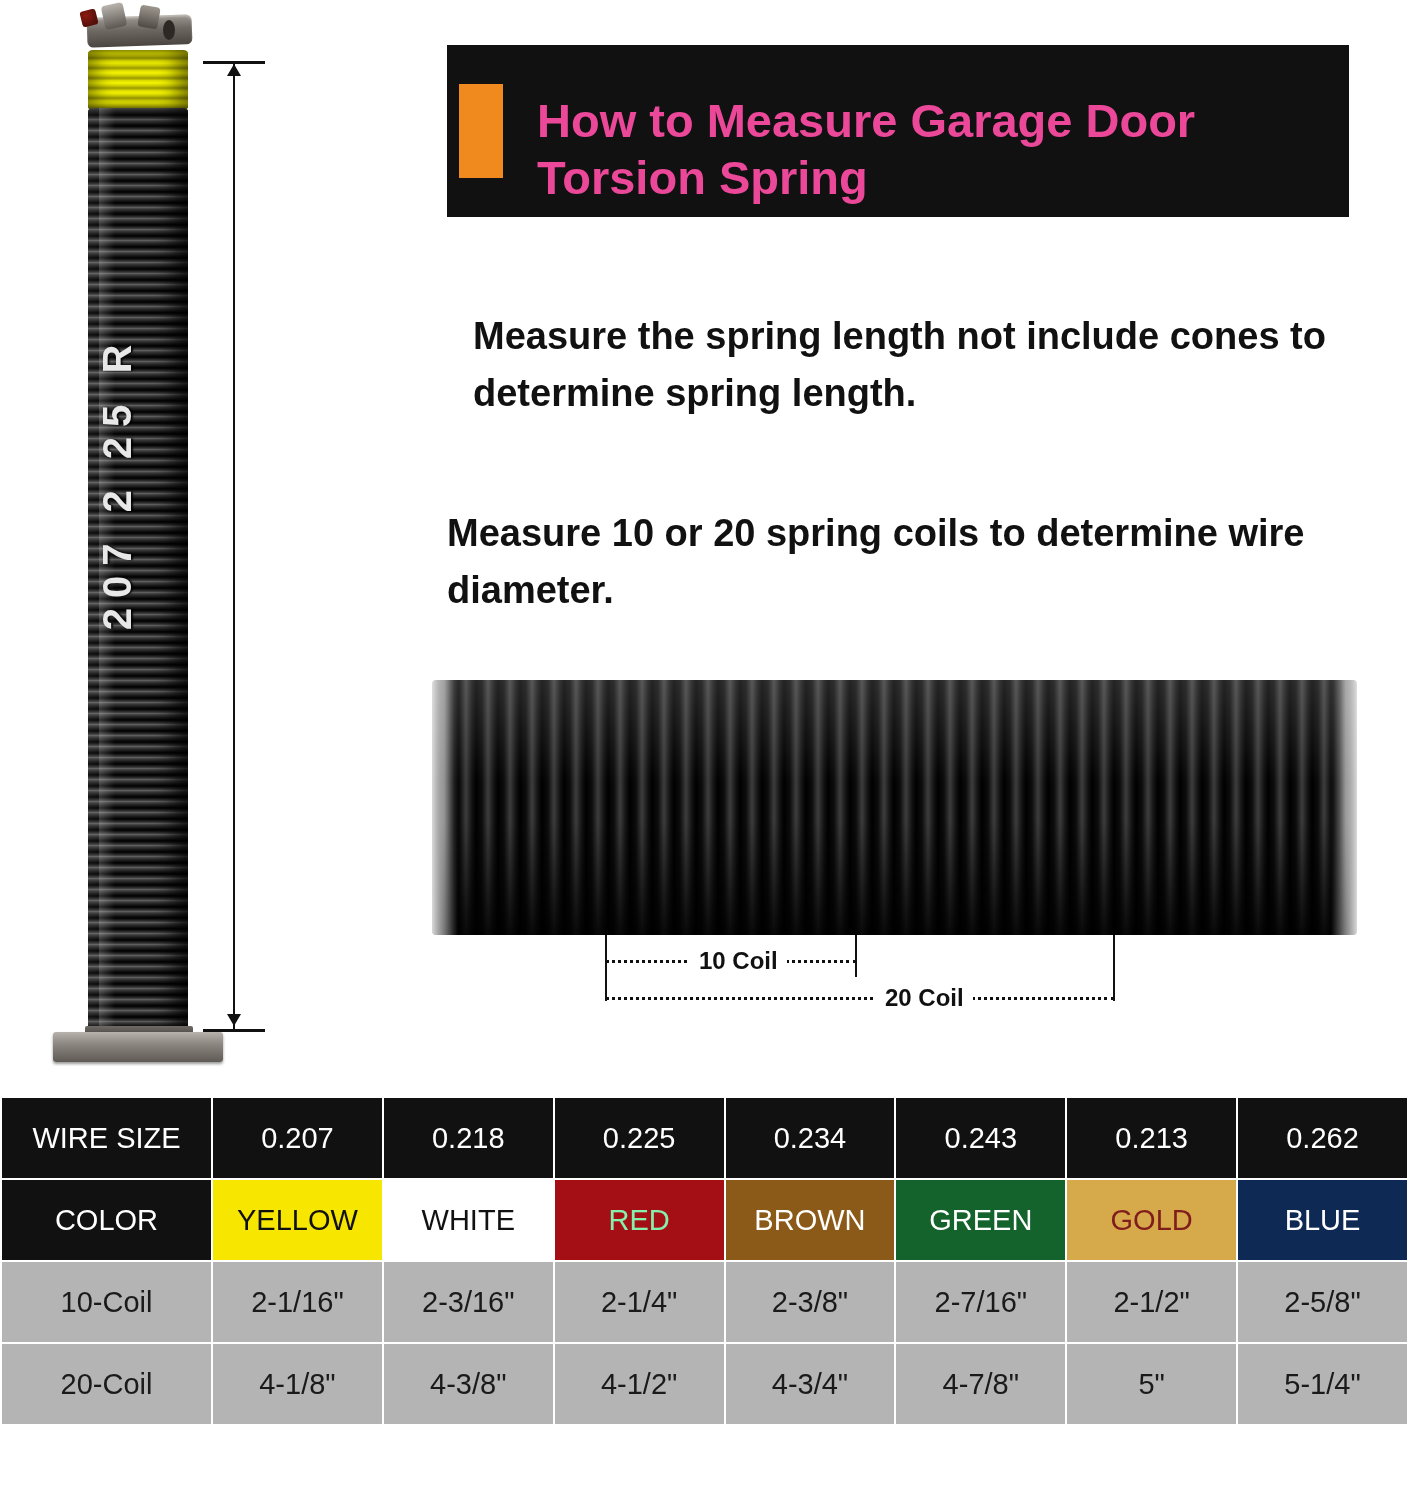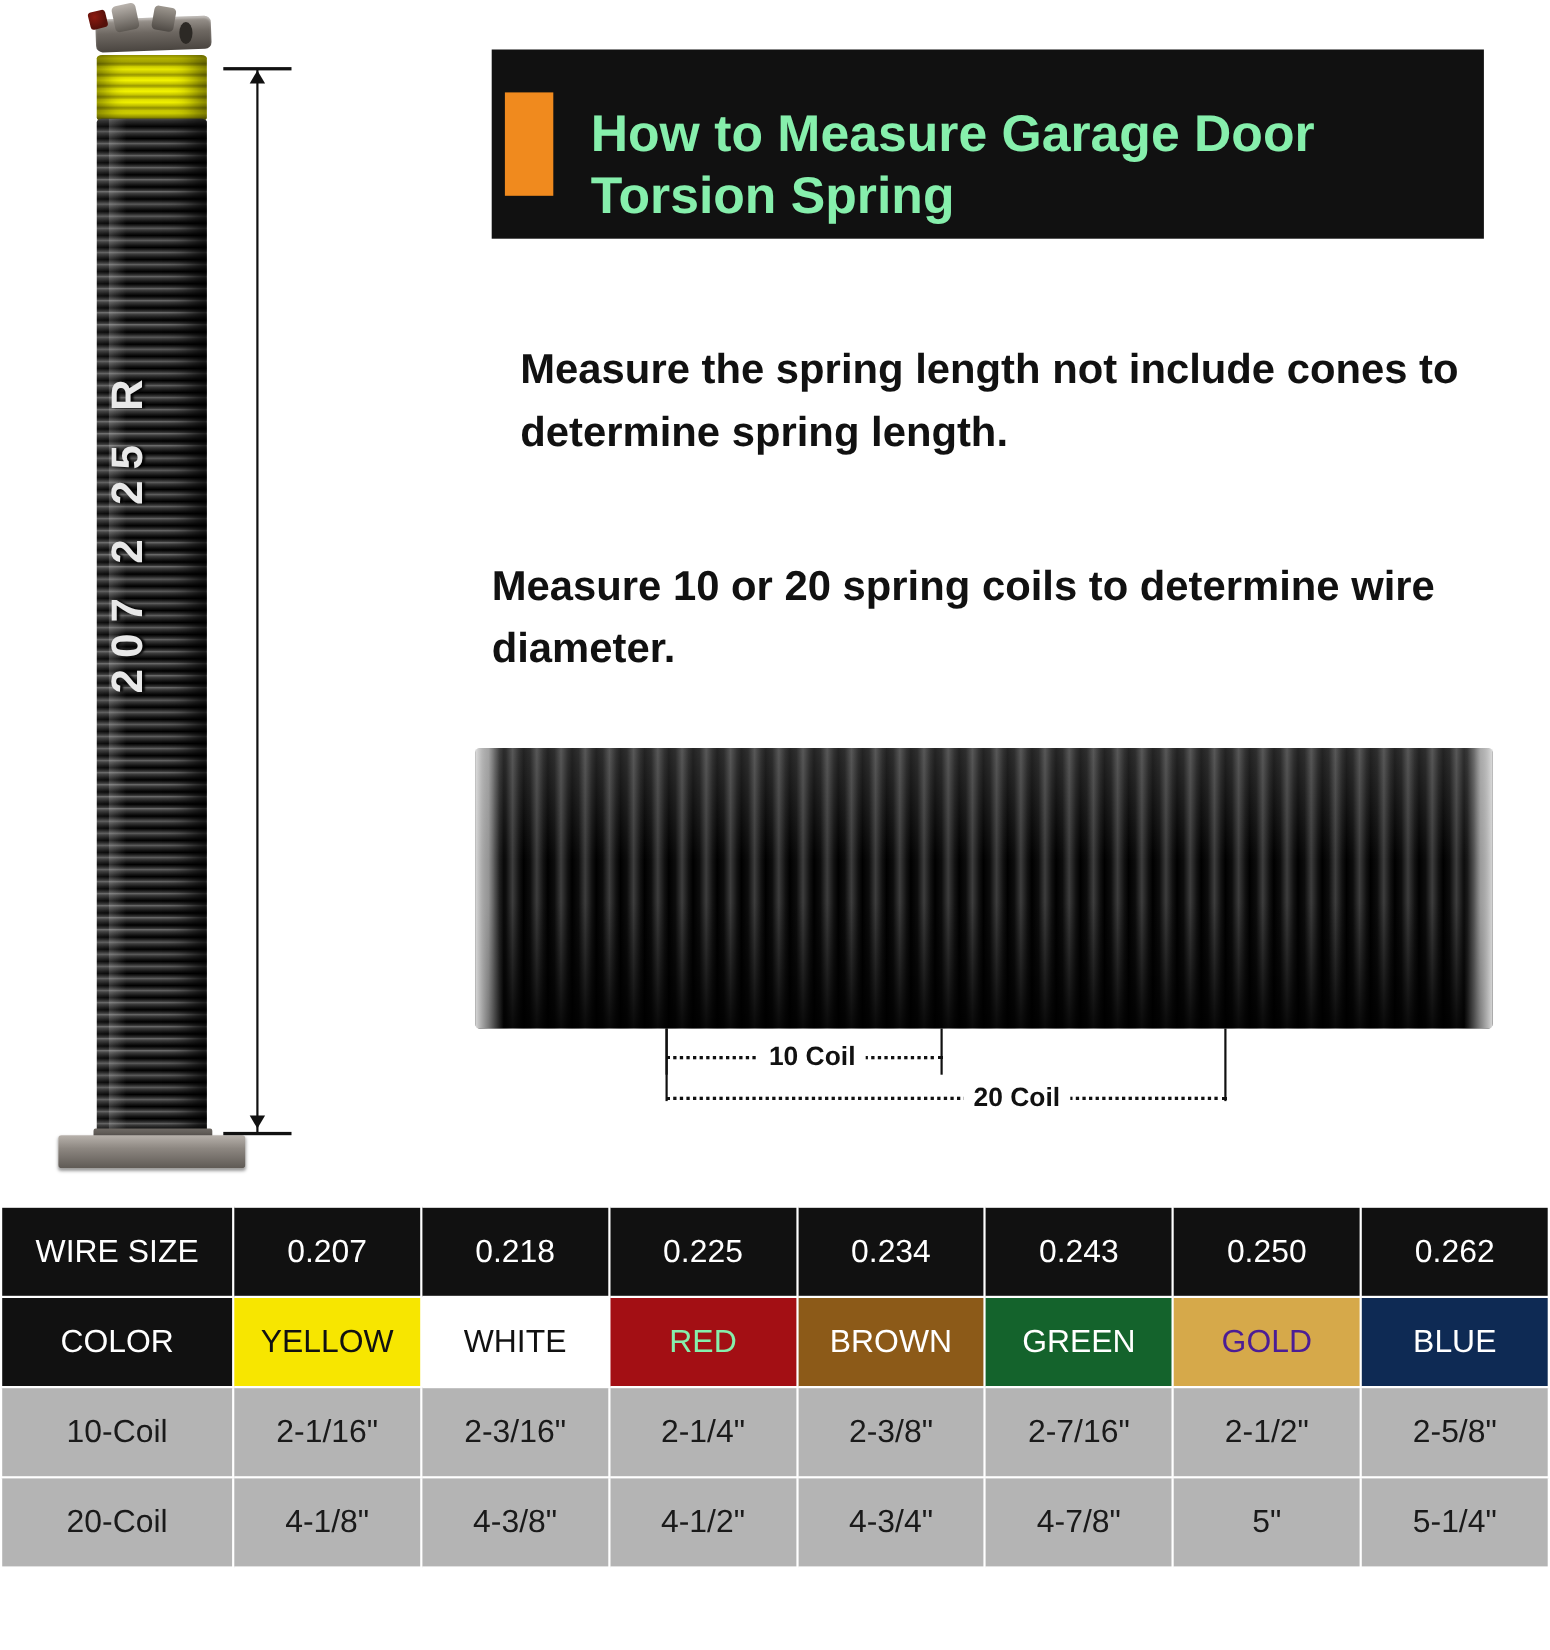--- a/index.html
+++ b/index.html
@@ -207,21 +207,21 @@
   }
   .title-accent {
     width: 44px;
     height: 94px;
     background: #f08a1e;
     margin-left: 12px;
     margin-right: 34px;
     flex: none;
   }
   .title-text {
-    color: #86efac;
+    color: #ec4899;
     font-size: 47px;
     font-weight: bold;
     line-height: 1.22;
     font-family: "Liberation Sans", sans-serif;
     letter-spacing: 0px;
     margin-top: 36px;
   }
 
   
   .instruction {
@@ -376,31 +376,31 @@
 
 <table id="spec-table">
   <tbody>
     <tr class="row-wire">
       <td class="hdr" style="width:207px">WIRE SIZE</td>
       <td>0.207</td>
       <td>0.218</td>
       <td>0.225</td>
       <td>0.234</td>
       <td>0.243</td>
-      <td>0.250</td>
+      <td>0.213</td>
       <td>0.262</td>
     </tr>
     <tr class="row-color">
       <td class="hdr">COLOR</td>
       <td class="color-cell" style="background: rgb(247, 230, 0); color: rgb(17, 17, 17);">YELLOW</td>
       <td class="color-cell" style="background: rgb(255, 255, 255); color: rgb(17, 17, 17);">WHITE</td>
       <td class="color-cell" style="background: rgb(163, 15, 20); color: #86efac;">RED</td>
       <td class="color-cell" style="background: rgb(140, 90, 24); color: rgb(255, 255, 255);">BROWN</td>
       <td class="color-cell" style="background: rgb(20, 99, 44); color: rgb(255, 255, 255);">GREEN</td>
-      <td class="color-cell" style="background: rgb(214, 169, 74); color: #4c1d95;">GOLD</td>
+      <td class="color-cell" style="background: rgb(214, 169, 74); color: #7f1d1d;">GOLD</td>
       <td class="color-cell" style="background: rgb(14, 42, 84); color: rgb(255, 255, 255);">BLUE</td>
     </tr>
     <tr class="row-data">
       <td class="hdr">10-Coil</td>
       <td>2-1/16"</td>
       <td>2-3/16"</td>
       <td>2-1/4"</td>
       <td>2-3/8"</td>
       <td>2-7/16"</td>
       <td>2-1/2"</td>

